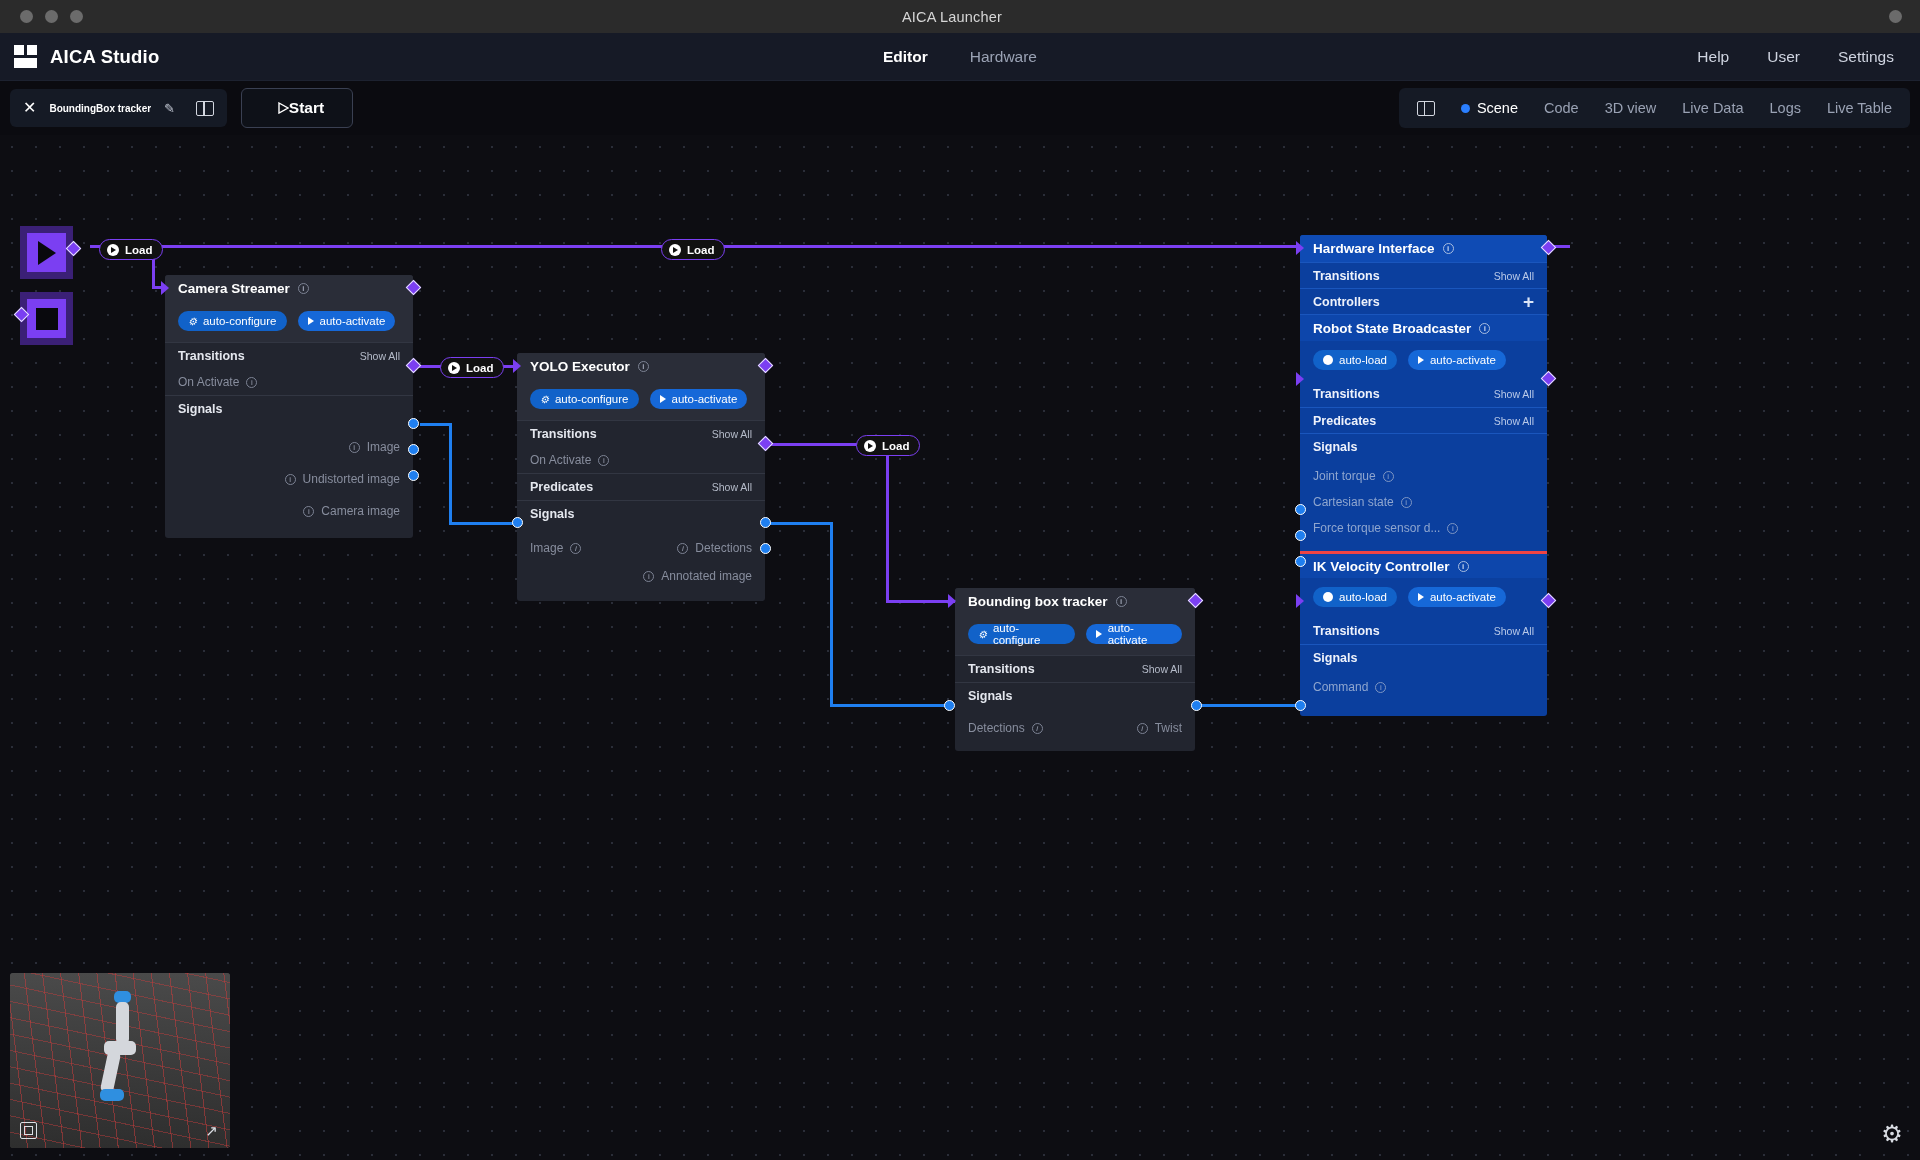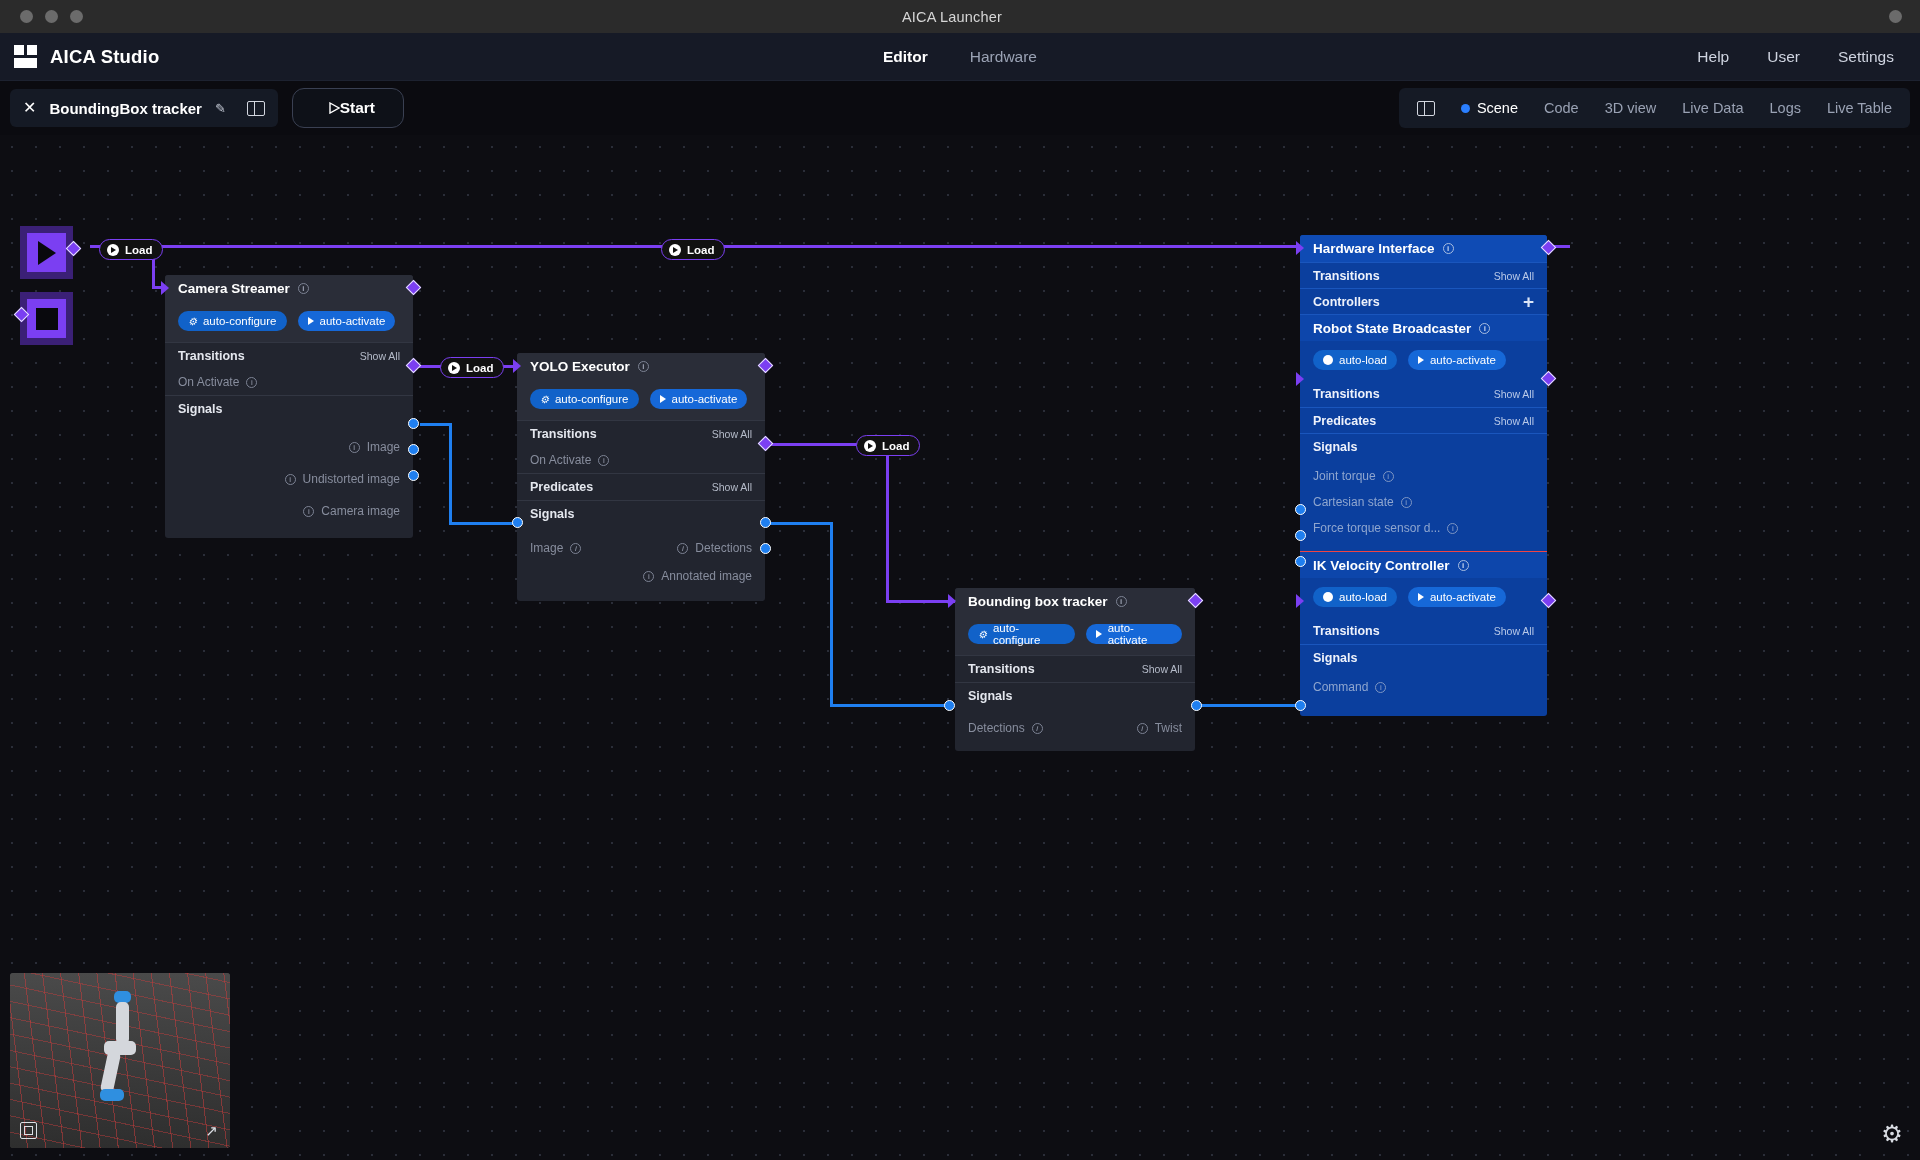--- a/index.html
+++ b/index.html
@@ -42,28 +42,28 @@
   .appbar-right span { font-size: 15.5px; color: #cfd4e0; }
 
   
   .toolbar { height: 54px; background: #0b0b10; display: flex; align-items: center;
     position: relative; }
   .proj-chip {
     margin-left: 10px; height: 38px; background: #151a25; border-radius: 6px;
     display: flex; align-items: center; gap: 13px; padding: 0 13px;
   }
   .proj-close { color: #fff; font-size: 16px; line-height: 1; cursor: pointer; }
-  .proj-name { font-size: 15px; font-weight: bold; color: #fff; text-align: right; }
+  .proj-name { font-size: 10px; font-weight: bold; color: #fff; text-align: right; }
   .pencil { color: #c3c8d4; font-size: 13px; }
   .panel-icon { width: 18px; height: 15px; border: 1.6px solid #d3d7e0; border-radius: 2px;
     position: relative; margin-left: 8px; }
   .panel-icon::after { content:""; position:absolute; left:6px; top:0; bottom:0; width:1.6px; background:#d3d7e0;}
   .start-btn {
     margin-left: 14px; width: 112px; height: 40px; border: 1px solid #3a4052;
-    border-radius: 12px; background: #0e1118; display: flex; align-items: center;
+    border-radius: 6px; background: #0e1118; display: flex; align-items: center;
     justify-content: center; gap: 10px; color: #fff; font-size: 15.5px; font-weight: bold;
     cursor: pointer;
   }
   .view-tabs {
     position: absolute; right: 10px; top: 7px; height: 40px; background: #151a25;
     border-radius: 6px; display: flex; align-items: center; gap: 26px; padding: 0 18px;
   }
   .view-tabs .vt { font-size: 14.5px; color: #9aa2b4; cursor: pointer; }
   .view-tabs .vt.active { color: #fff; display:flex; align-items:center; gap:7px;}
   .vt-dot { width: 9px; height: 9px; border-radius: 50%; background: #2b7fff; }
@@ -465,21 +465,21 @@
         <span>Cartesian state</span>
         <span class="info" style="border-color:#7e96c4;color:#8fa6cf">i</span>
       </div>
       <div class="nb-row" style="margin-bottom:10px">
         <span>Force torque sensor d...</span>
         <span class="info" style="border-color:#7e96c4;color:#8fa6cf">i</span>
       </div>
     </div>
 
     <div>
-      <div class="nb-head" style="background:#0d46ab;border-top:1px solid #ef4444">
+      <div class="nb-head" style="background:#0d46ab;border-top:3px solid #ef4444">
         <span>IK Velocity Controller</span>
         <span class="info" style="border-color:#a8bde0;color:#c6d5ef">i</span>
       </div>
       <div class="btnrow" style="background:transparent">
         <span class="pill">
           <i style="width:10px;height:10px;border-radius:50%;background:#fff;display:inline-block;"></i>
           <b style="font-weight:normal">auto-load</b>
         </span>
         <span class="pill pill-blue2">
           <i style="width:0;height:0;border-left:6px solid #fff;border-top:4px solid transparent;border-bottom:4px solid transparent;"></i>

